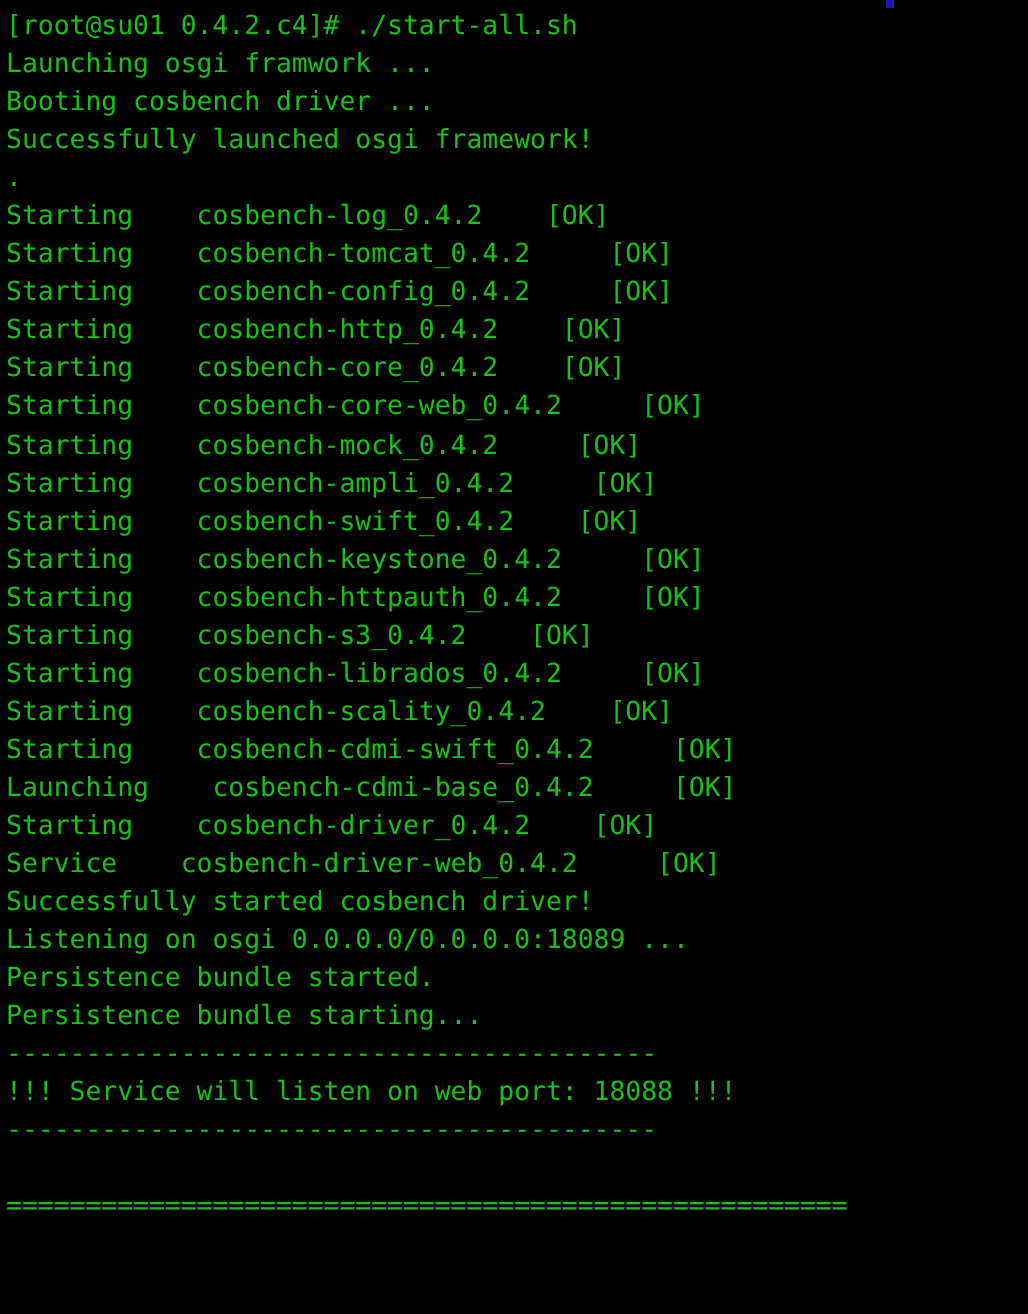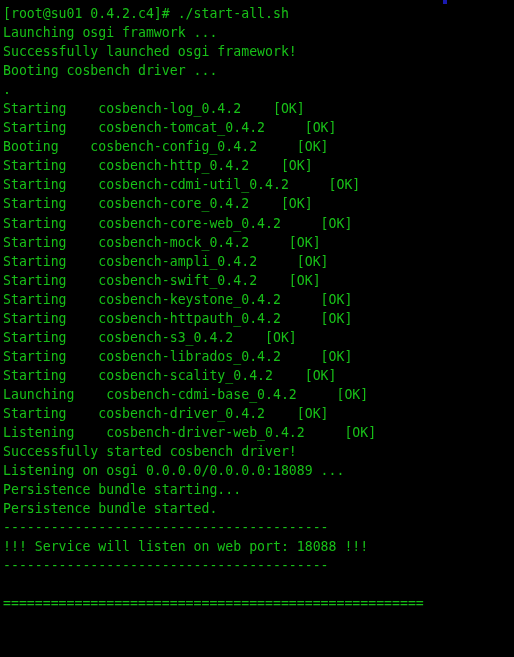--- a/index.html
+++ b/index.html
@@ -43,45 +43,45 @@
     background: #1a1ab0;
   }
 </style>
 </head>
 <body>
 
 <div id="terminal">
 
   <div class="line">[root@su01 0.4.2.c4]# ./start-all.sh</div>
   <div class="line">Launching osgi framwork ...</div>
+  <div class="line">Booting cosbench driver ...</div>
   <div class="line">Successfully launched osgi framework!</div>
-  <div class="line">Booting cosbench driver ...</div>
   <div class="line">.</div>
   <div class="line">Starting    cosbench-log_0.4.2    [OK]</div>
   <div class="line">Starting    cosbench-tomcat_0.4.2     [OK]</div>
-  <div class="line">Booting    cosbench-config_0.4.2     [OK]</div>
+  <div class="line">Starting    cosbench-config_0.4.2     [OK]</div>
   <div class="line">Starting    cosbench-http_0.4.2    [OK]</div>
-  <div class="line">Starting    cosbench-cdmi-util_0.4.2     [OK]</div>
   <div class="line">Starting    cosbench-core_0.4.2    [OK]</div>
   <div class="line">Starting    cosbench-core-web_0.4.2     [OK]</div>
   <div class="line">Starting    cosbench-mock_0.4.2     [OK]</div>
   <div class="line">Starting    cosbench-ampli_0.4.2     [OK]</div>
   <div class="line">Starting    cosbench-swift_0.4.2    [OK]</div>
   <div class="line">Starting    cosbench-keystone_0.4.2     [OK]</div>
   <div class="line">Starting    cosbench-httpauth_0.4.2     [OK]</div>
   <div class="line">Starting    cosbench-s3_0.4.2    [OK]</div>
   <div class="line">Starting    cosbench-librados_0.4.2     [OK]</div>
   <div class="line">Starting    cosbench-scality_0.4.2    [OK]</div>
+  <div class="line">Starting    cosbench-cdmi-swift_0.4.2     [OK]</div>
   <div class="line">Launching    cosbench-cdmi-base_0.4.2     [OK]</div>
   <div class="line">Starting    cosbench-driver_0.4.2    [OK]</div>
-  <div class="line">Listening    cosbench-driver-web_0.4.2     [OK]</div>
+  <div class="line">Service    cosbench-driver-web_0.4.2     [OK]</div>
   <div class="line">Successfully started cosbench driver!</div>
   <div class="line">Listening on osgi 0.0.0.0/0.0.0.0:18089 ...</div>
+  <div class="line">Persistence bundle started.</div>
   <div class="line">Persistence bundle starting...</div>
-  <div class="line">Persistence bundle started.</div>
   <div class="line">-----------------------------------------</div>
   <div class="line">!!! Service will listen on web port: 18088 !!!</div>
   <div class="line">-----------------------------------------</div>
   <div class="line blank"></div>
   <div class="line">=====================================================</div>
 
   <div id="cursor-artifact"></div>
 </div>
 
 </body></html>

